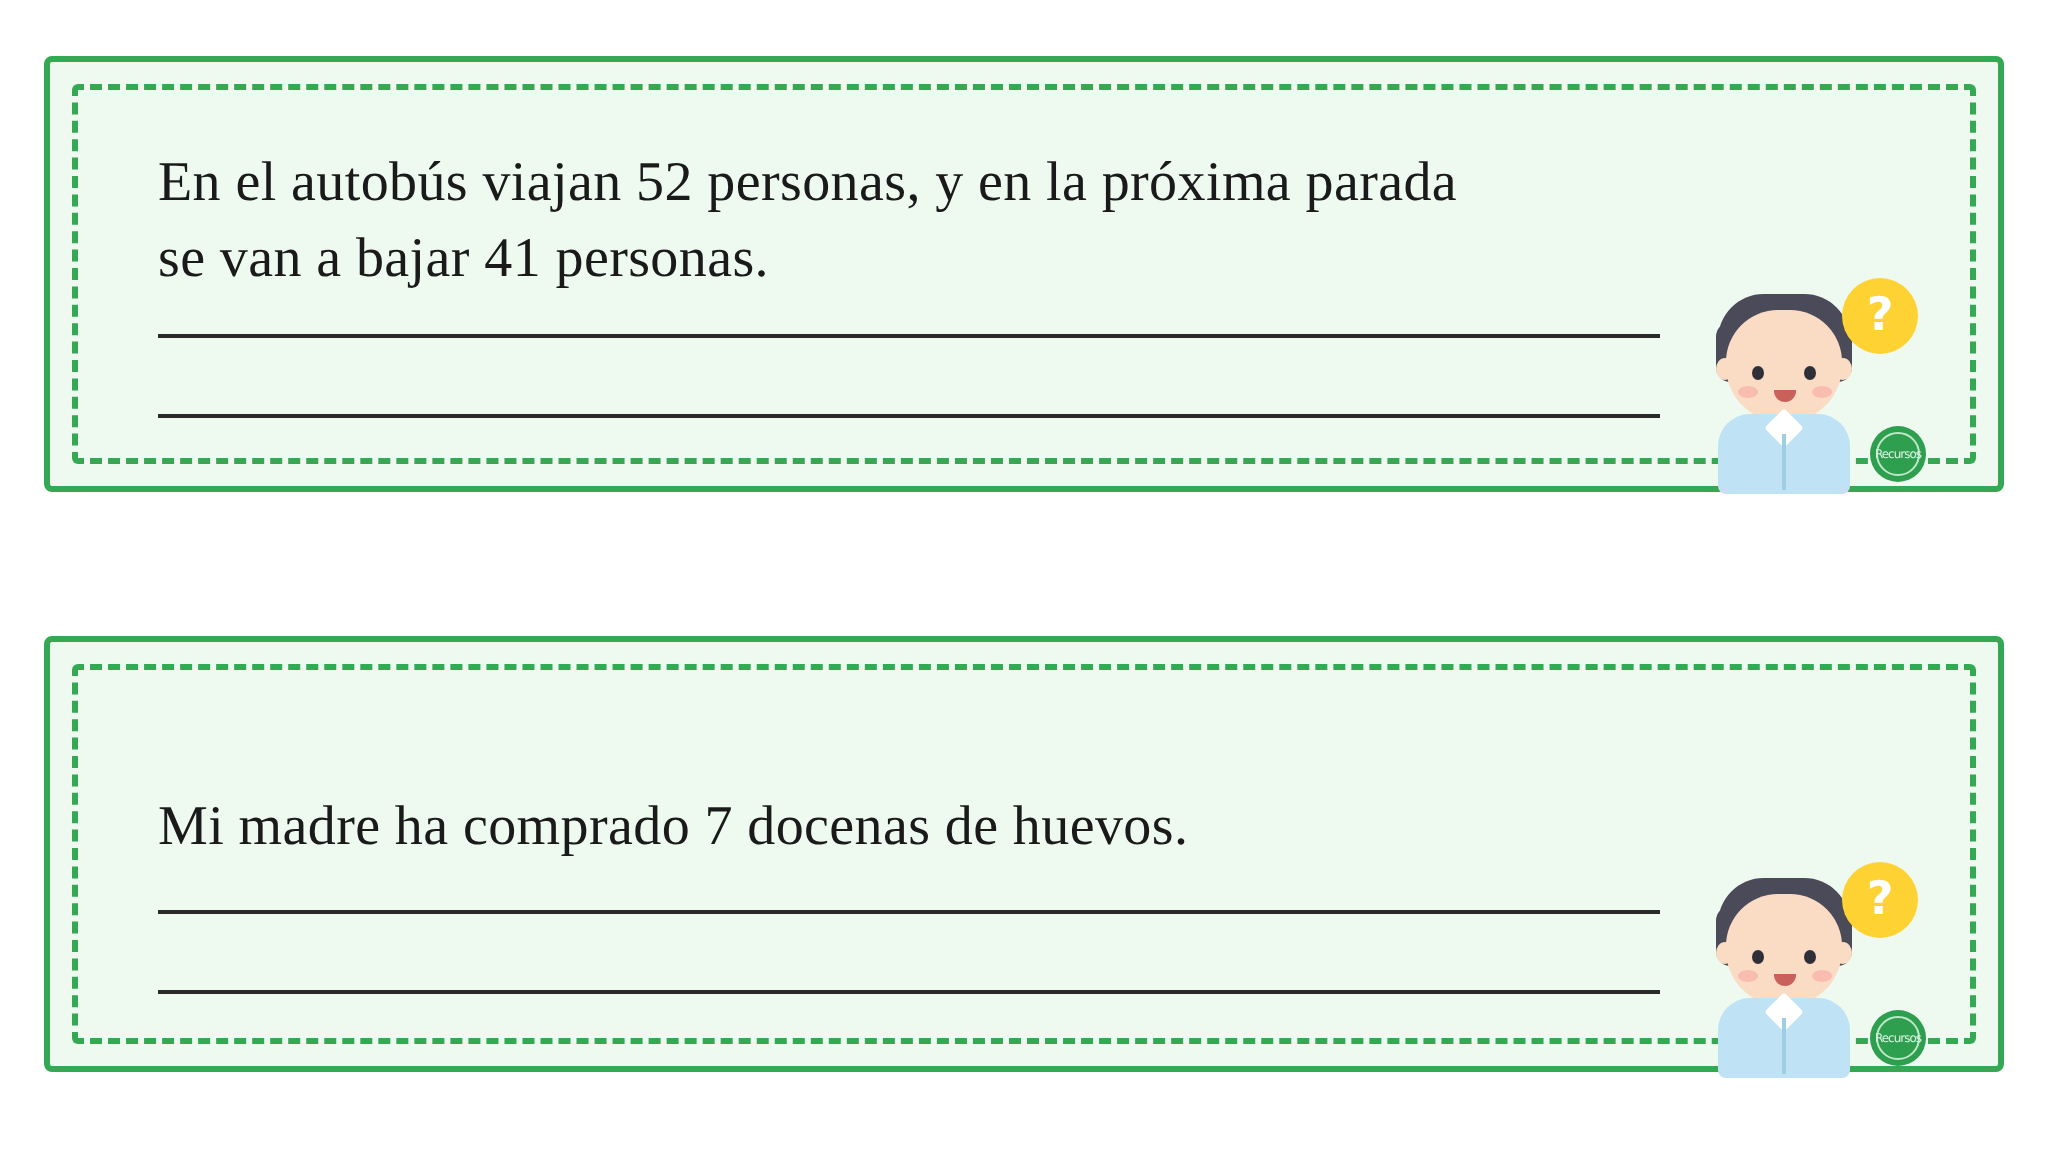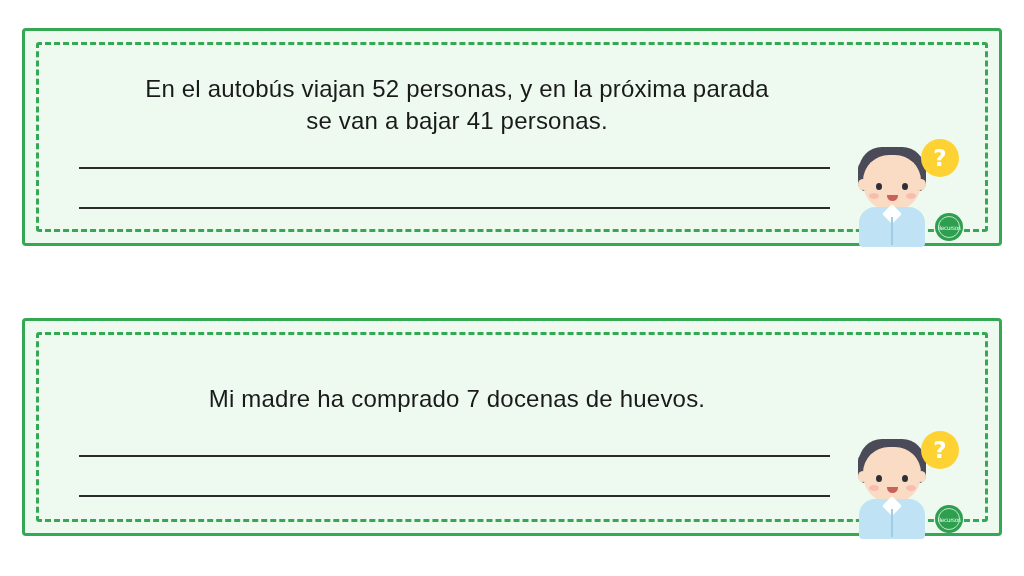--- a/index.html
+++ b/index.html
@@ -40,29 +40,28 @@
     box-sizing: border-box;
     border: 3px dashed #34a853;
     border-radius: 3px;
     background: #eefaf0;
   }
 
   .prompt {
     position: absolute;
     left: 40px;
     right: 150px;
-    text-align: center;
     color: #1a1a1a;
-    font-family: Liberation Sans, sans-serif;
-    font-size: 24px;
+    font-family: Liberation Serif, serif;
+    font-size: 28px;
     line-height: 1.35;
     letter-spacing: 0.2px;
   }
   .card-1 .prompt { top: 28px; }
-  .card-2 .prompt { top: 48px; }
+  .card-2 .prompt { top: 60px; }
 
   .lines {
     position: absolute;
     left: 40px;
     right: 155px;
   }
   .card-1 .lines { top: 122px; }
   .card-2 .lines { top: 120px; }
 
   .answer-line {

